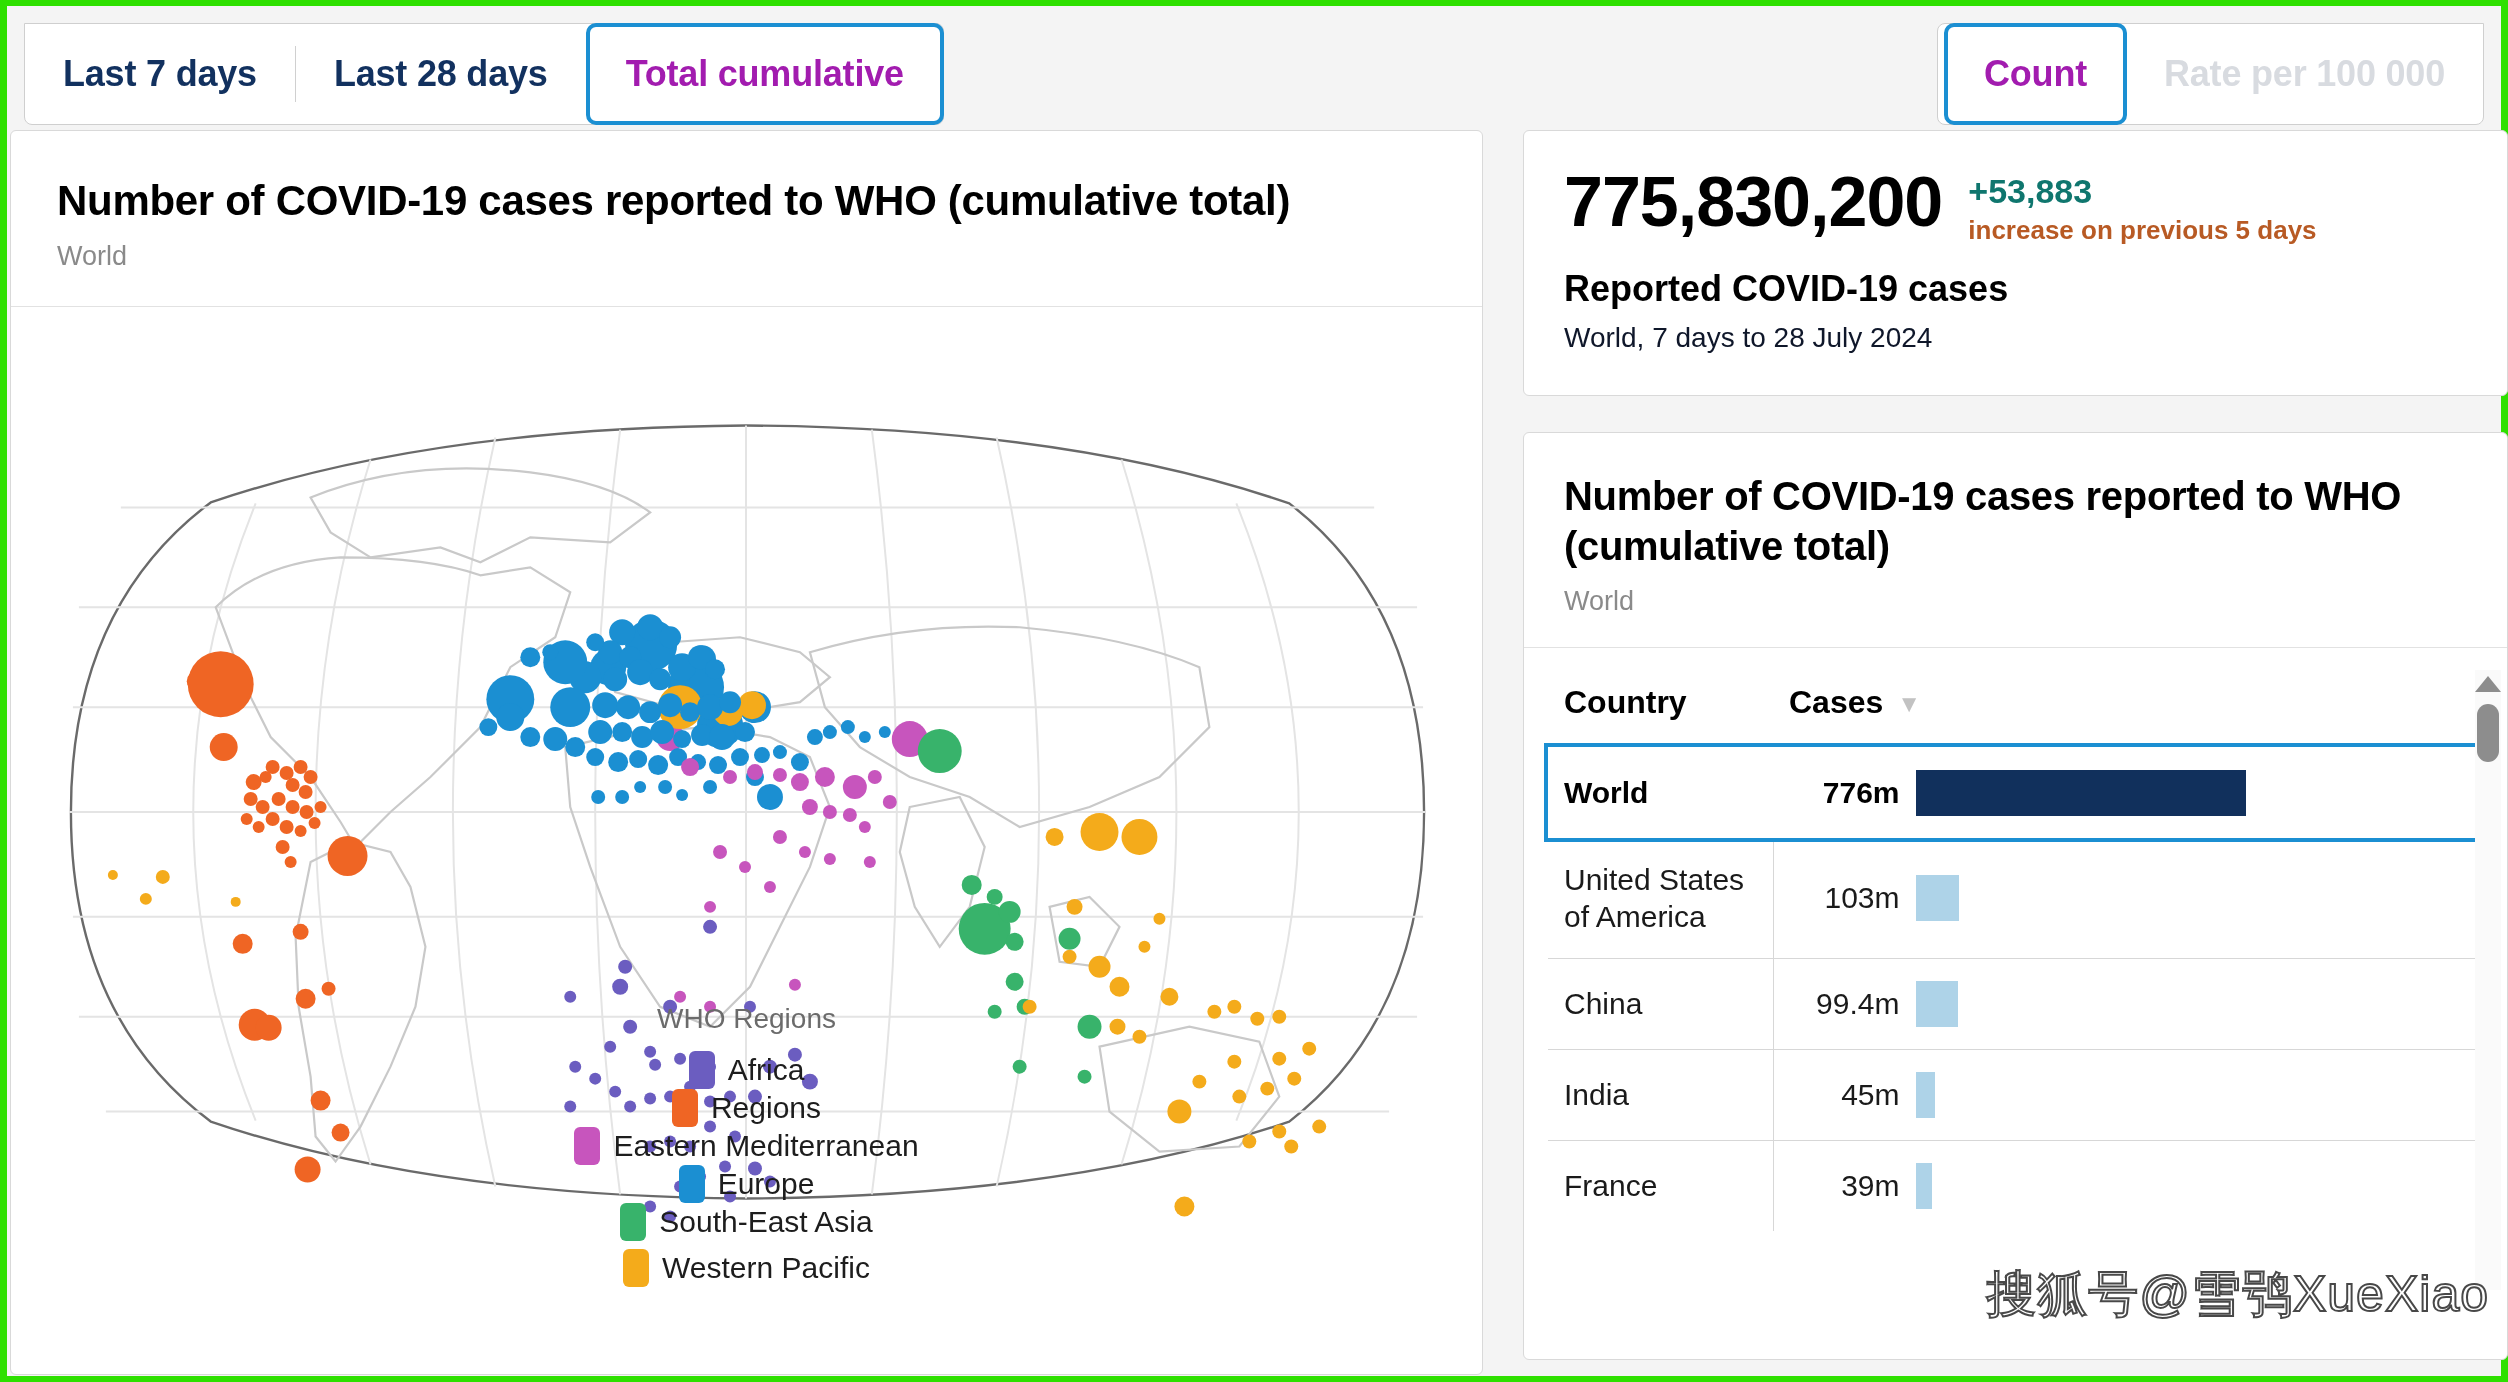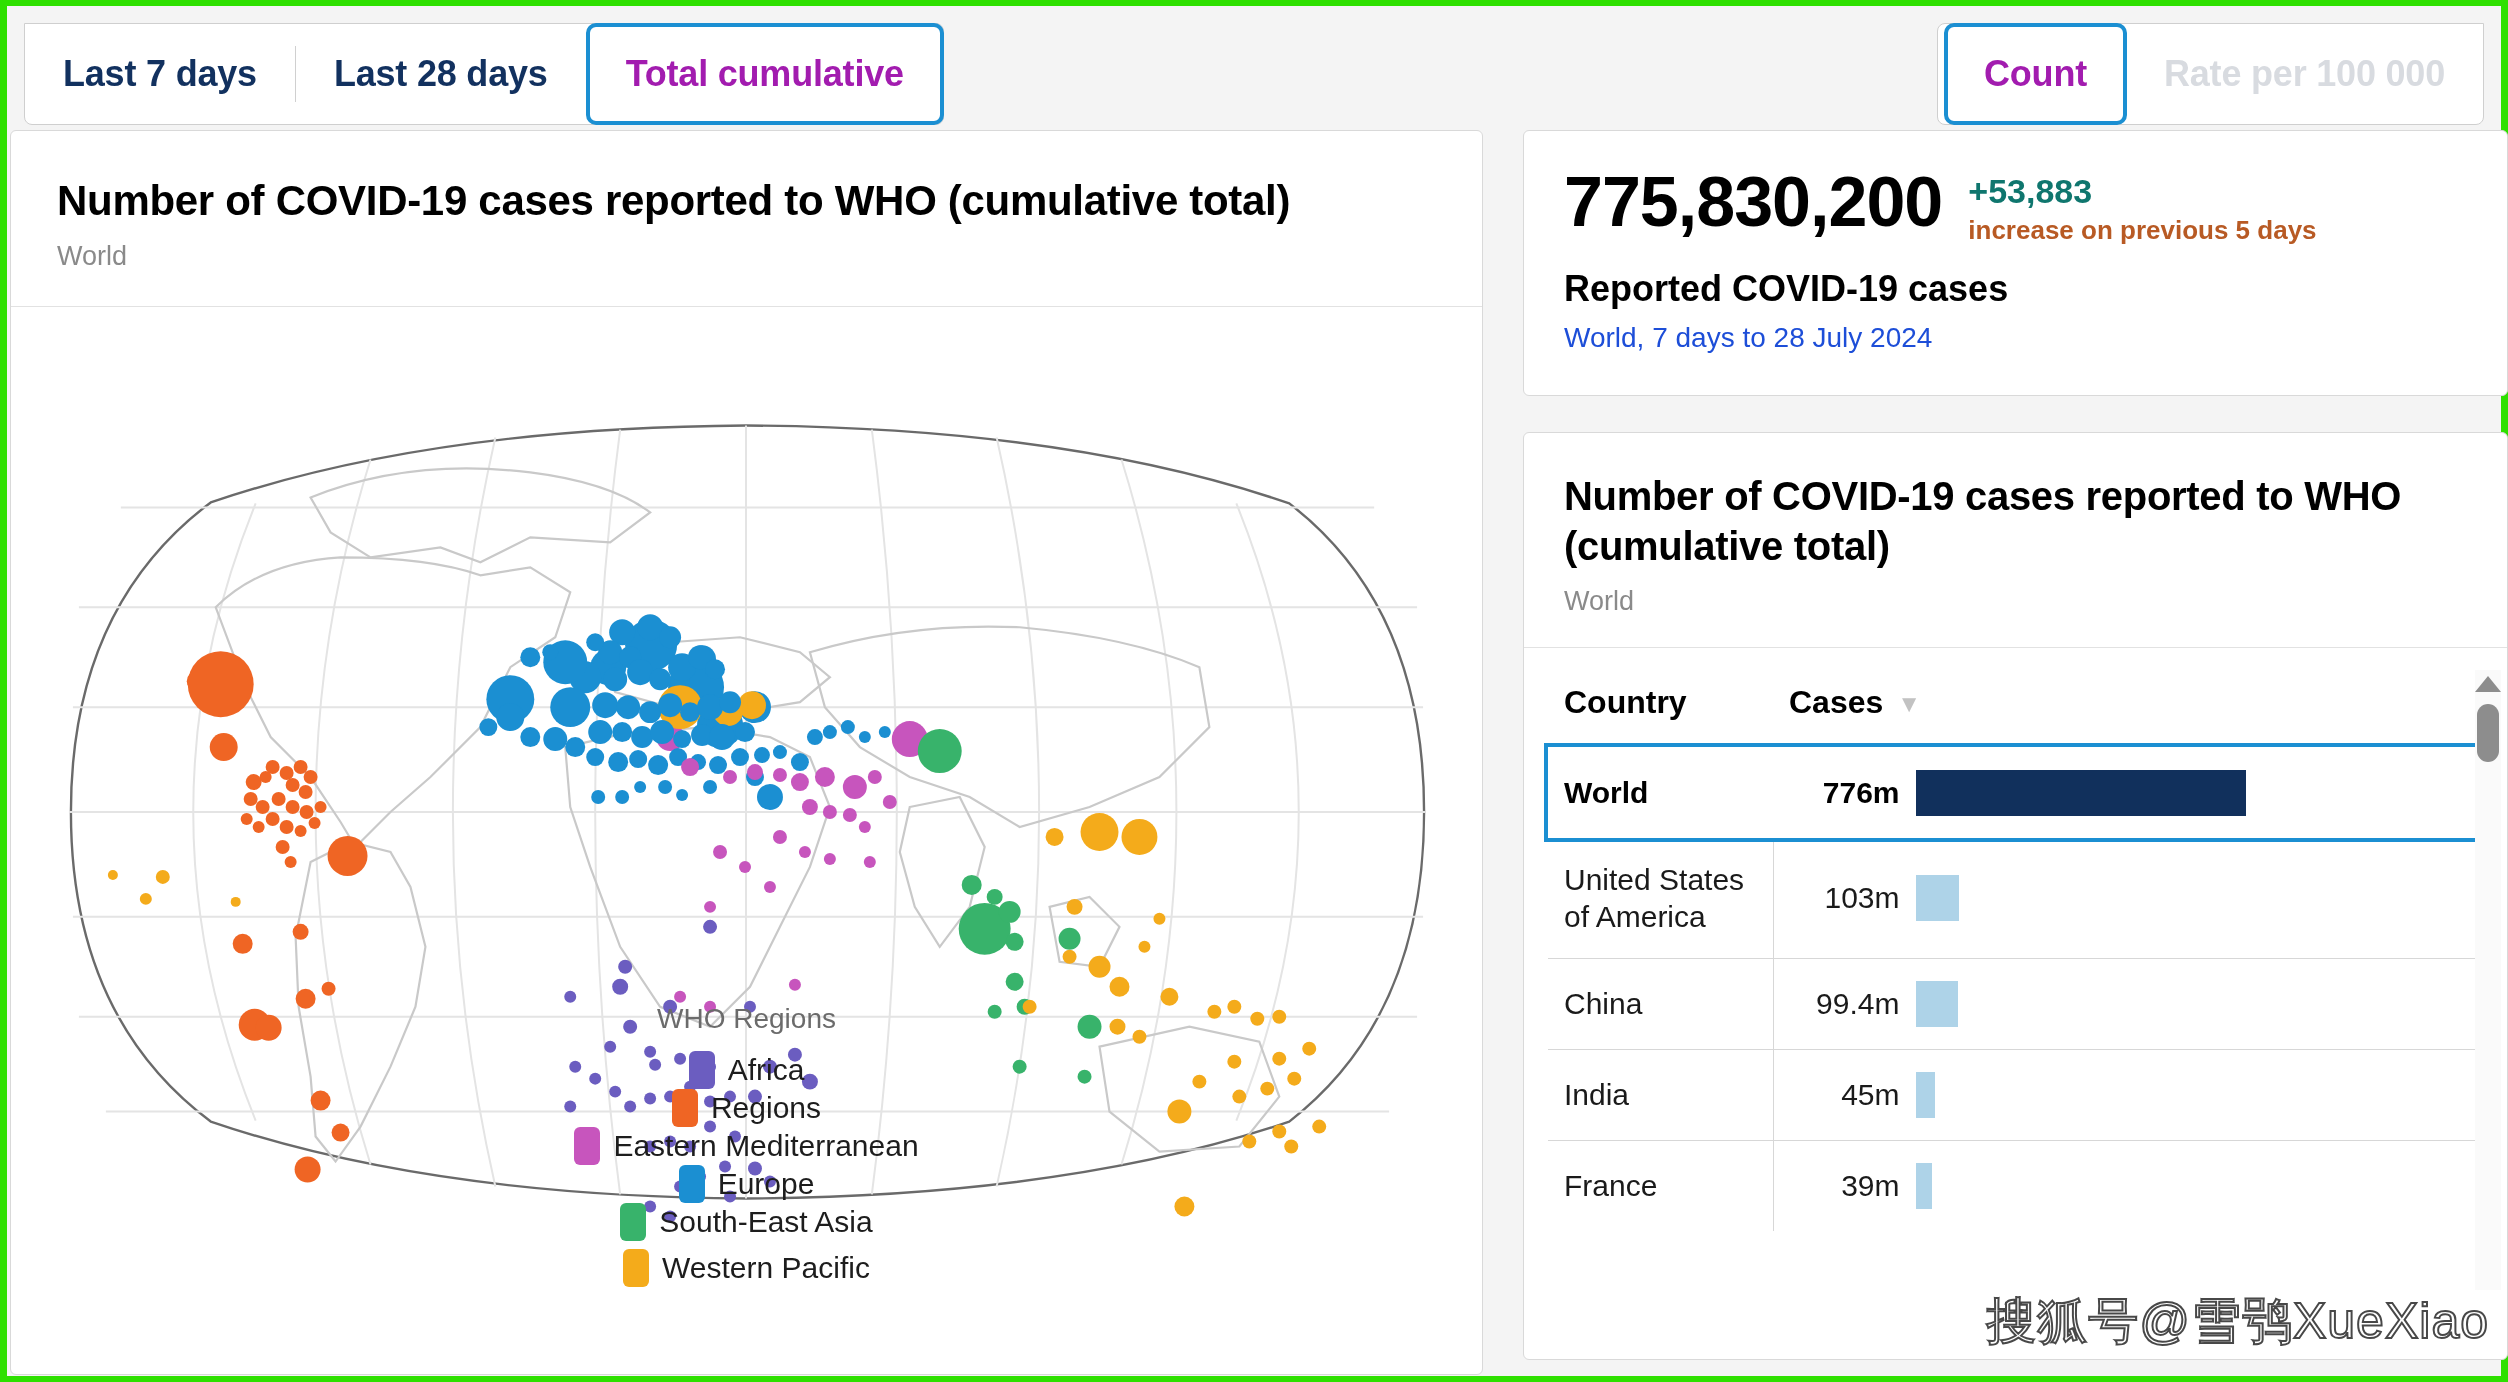--- a/index.html
+++ b/index.html
@@ -195,21 +195,21 @@
   }
   .stat-label {
     margin-top: 22px;
     font-size: 36px;
     font-weight: bold;
     color: #000;
   }
   .stat-sub {
     margin-top: 12px;
     font-size: 28px;
-    color: #1d4ed8;
+    color: #0f172a;
   }
 
   .table-card {
     margin-top: 36px;
     background: #fff;
     border: 1px solid #d9d9d9;
     border-radius: 6px;
     height: 928px;
     overflow: hidden;
     position: relative;
@@ -320,21 +320,21 @@
     height: 58px;
     margin: 12px auto 0 auto;
     background: #8d8d8d;
     border-radius: 11px;
     cursor: pointer;
   }
 
   .watermark {
     position: absolute;
     right: 18px;
-    bottom: 4px;
+    bottom: 31px;
     font-size: 50px;
     color: rgba(255,255,255,0.0);
     -webkit-text-stroke: 2px rgba(40,40,40,0.85);
     white-space: nowrap;
     pointer-events: none;
     letter-spacing: 1px;
   }
 </style>
 </head>
 <body>

